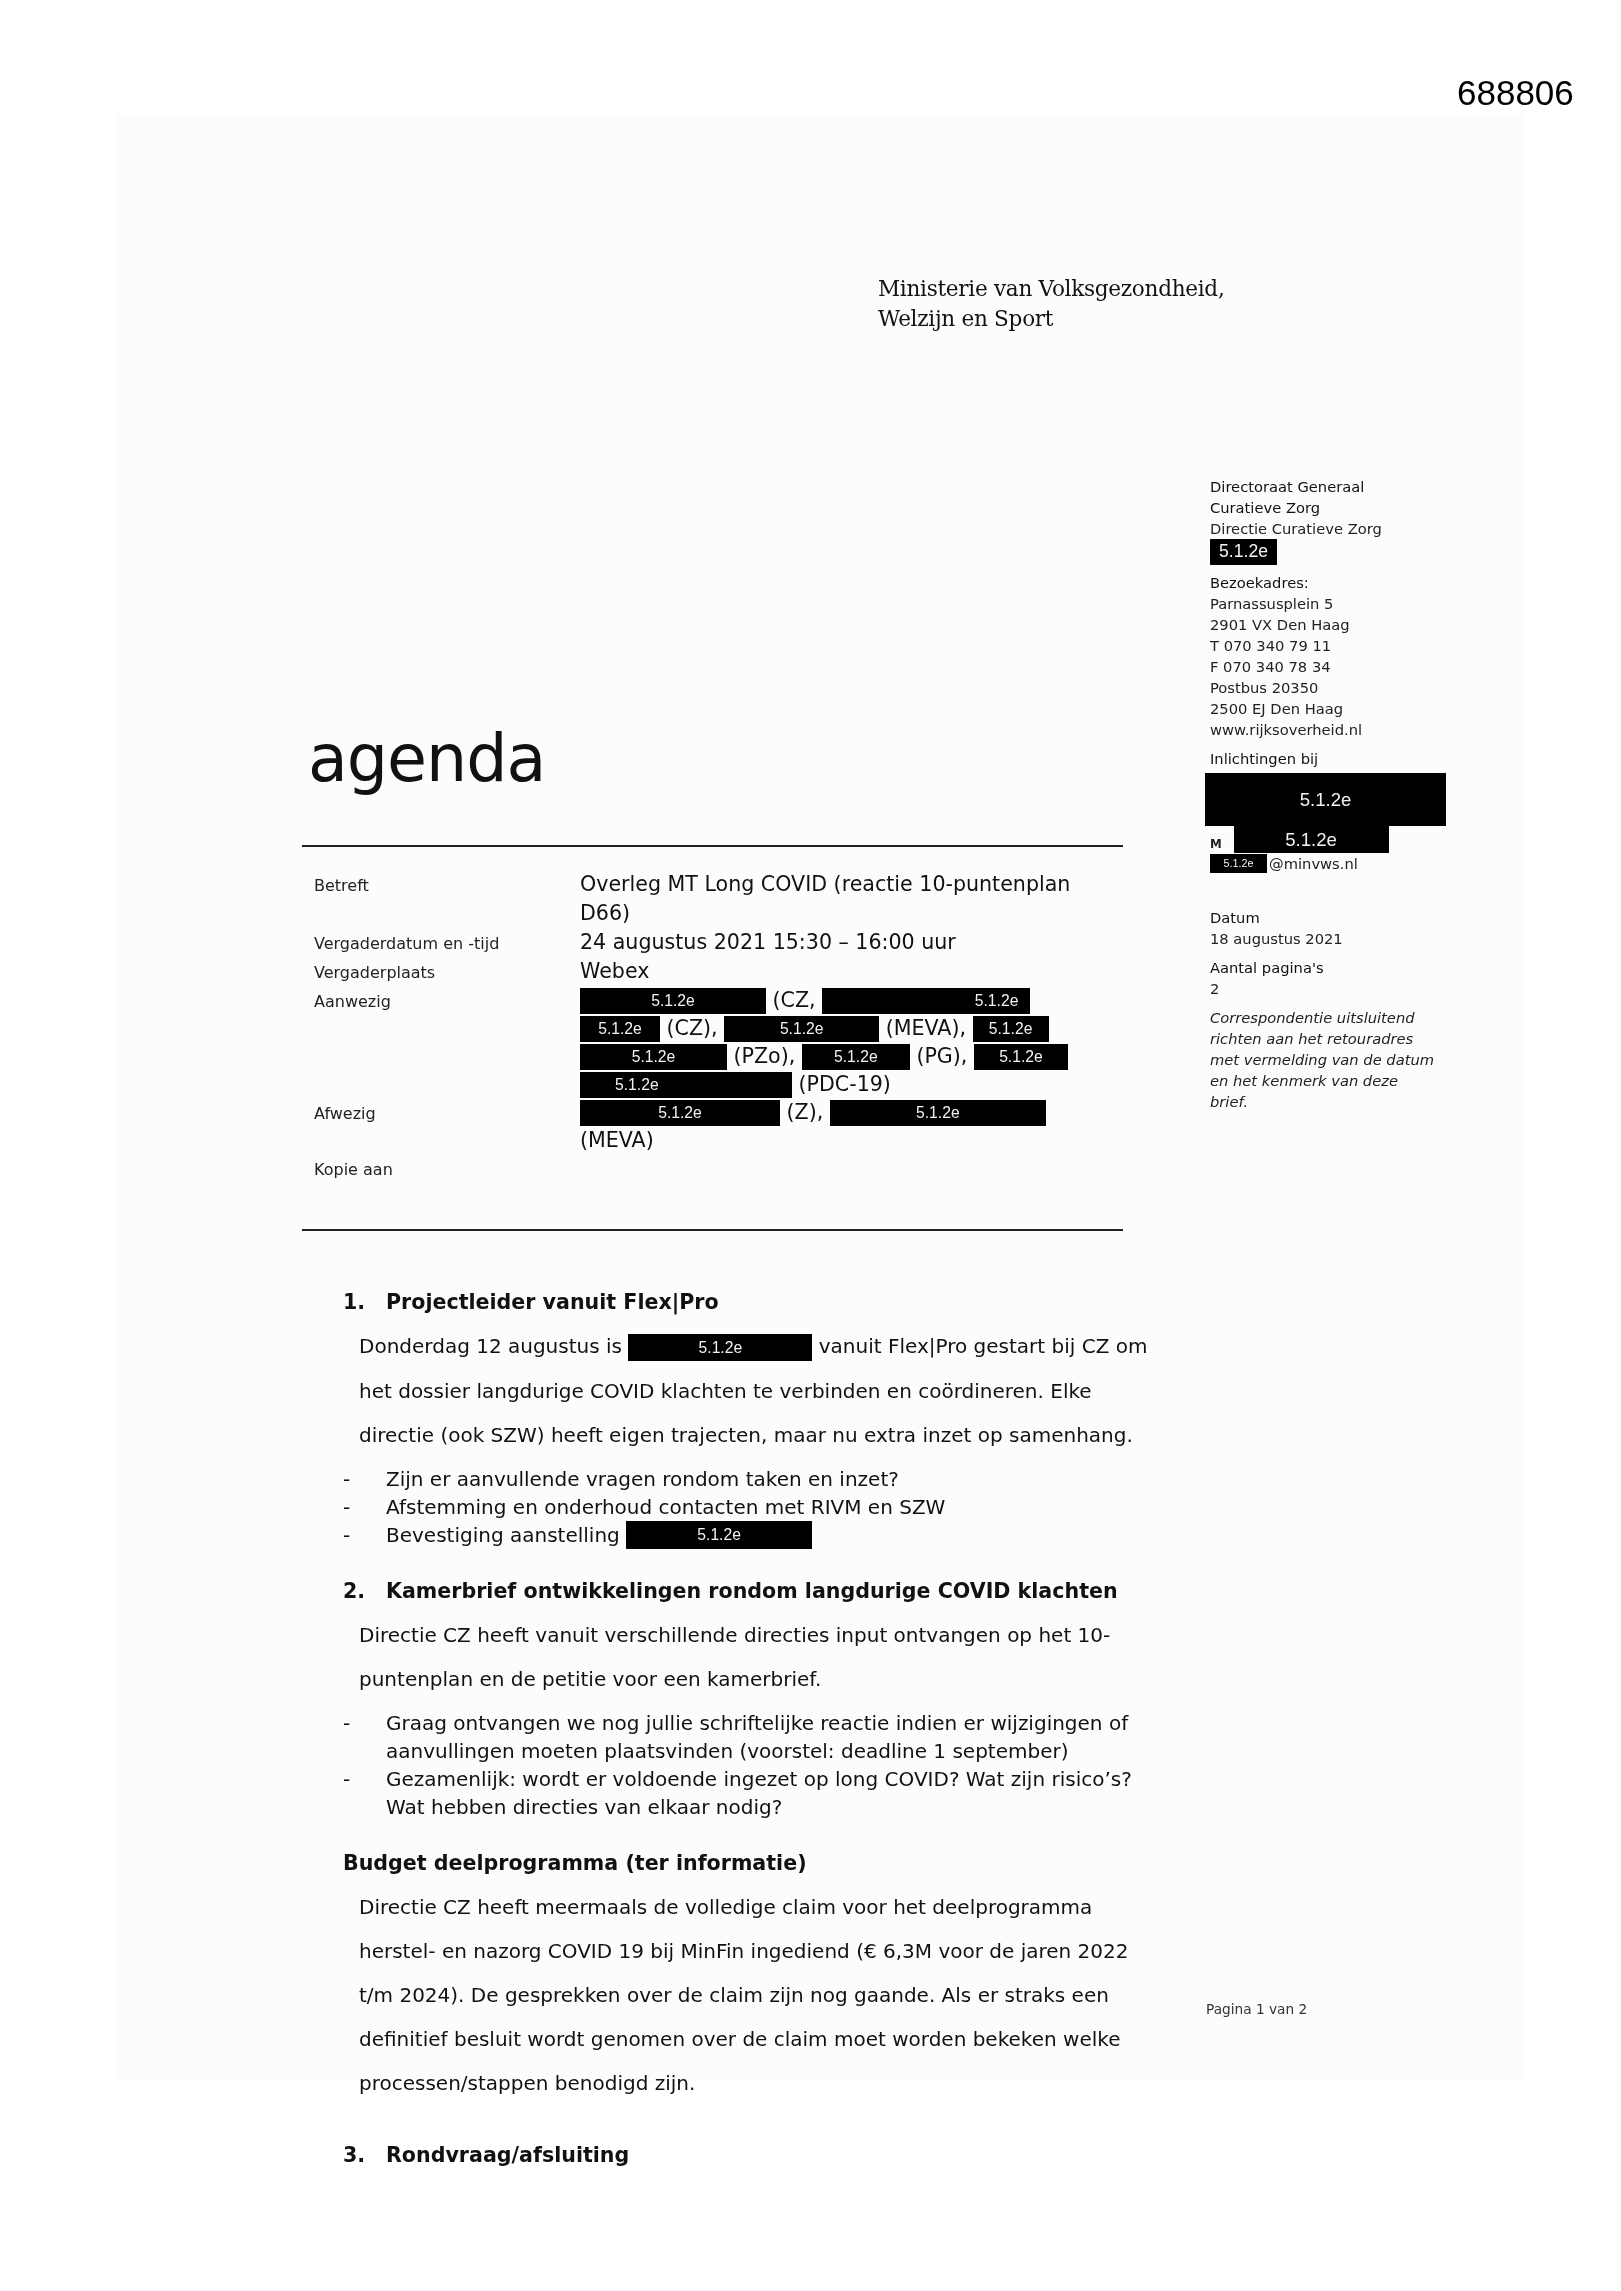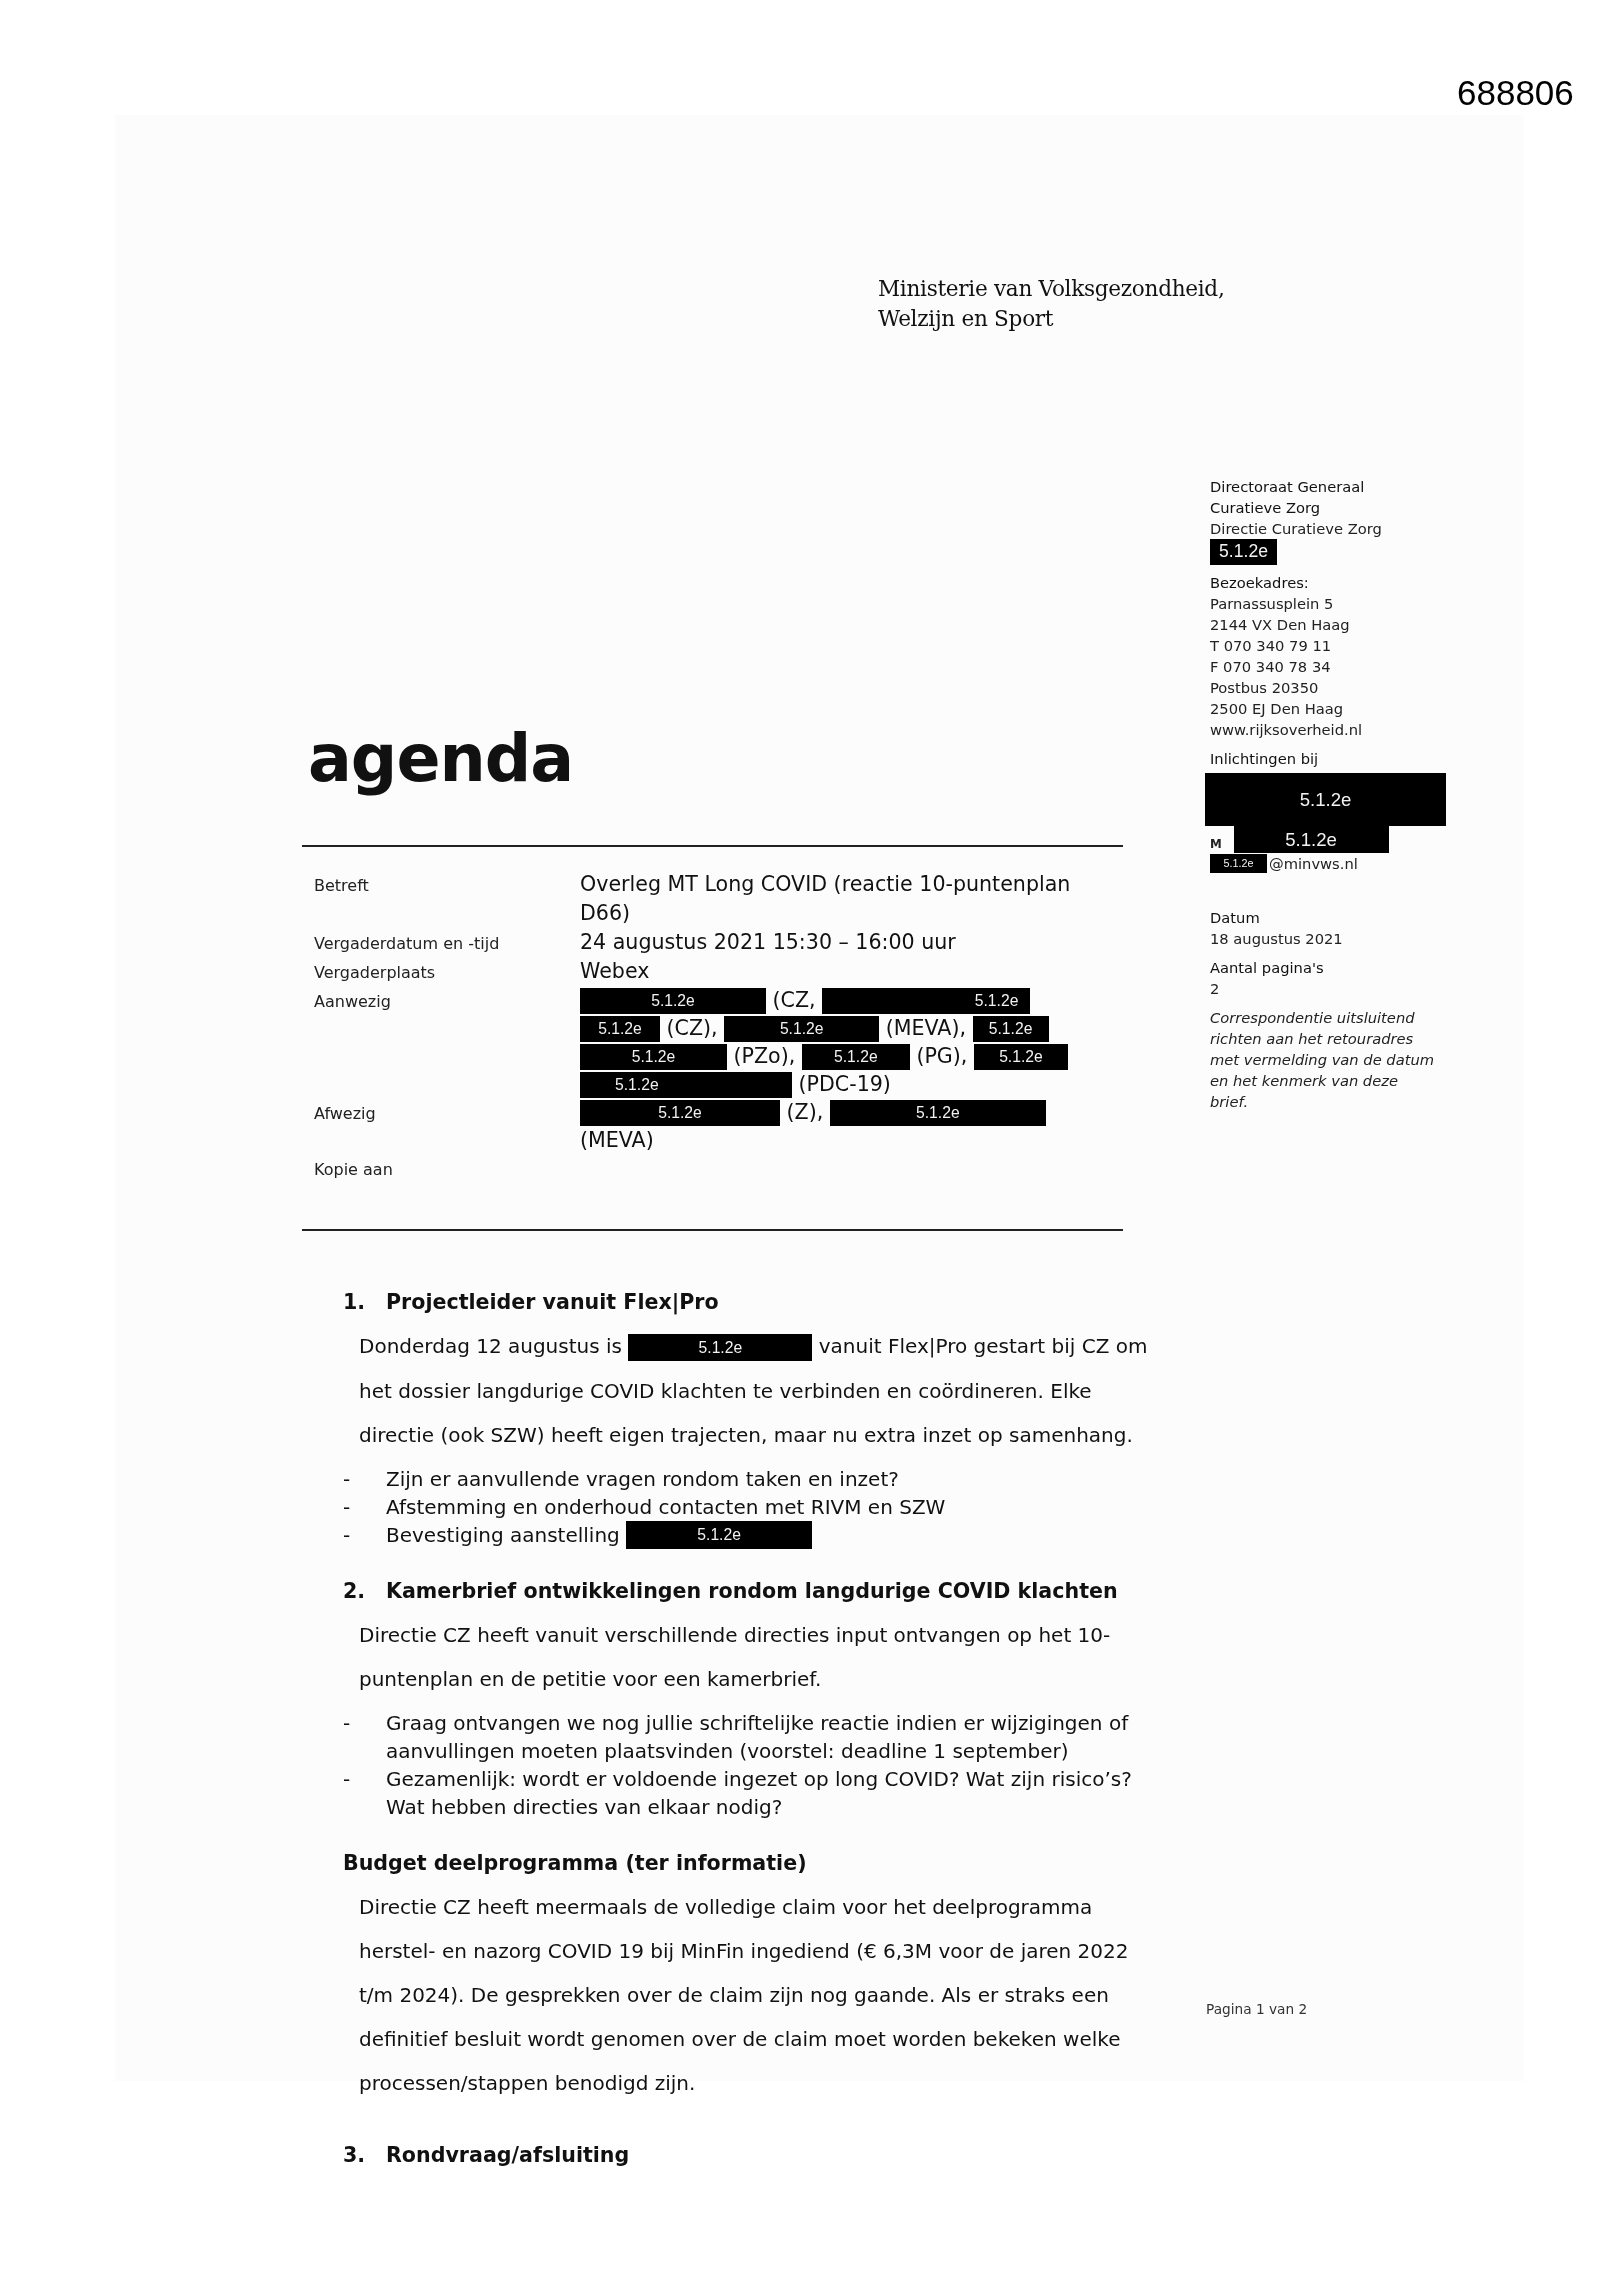--- a/index.html
+++ b/index.html
@@ -35,21 +35,21 @@
   .sidebar .r1 { width: 67px; height: 25.5px; font-size: 17.6px; line-height: 25.5px; }
   .inl-box { position: relative; height: 84px; }
   .inl-box .big { position: absolute; left: -4.9px; top: 3.9px; width: 241px; height: 53px; font-size: 18.6px; line-height: 53px; }
   .inl-box .m { position: absolute; left: 0; top: 65px; font-size: 11.8px; font-weight: bold; }
   .inl-box .med { position: absolute; left: 23.5px; top: 57px; width: 155px; height: 27.4px; font-size: 18.6px; line-height: 27.4px; }
   .email-row { display: flex; align-items: center; }
   .email-row .small { width: 57px; height: 19.6px; font-size: 10.8px; line-height: 19.6px; margin-right: 2px; }
   .sidebar .i { font-style: italic; }
   .title {
     position: absolute; left: 308px; top: 721px;
-    font-family: "DejaVu Sans", sans-serif; font-size: 65px; font-weight: 700; color: #111;
+    font-family: "DejaVu Sans", sans-serif; font-size: 65px; font-weight: 400; color: #111;
     letter-spacing: -1px;
   }
   .hr { position: absolute; left: 302px; width: 821px; height: 2px; background: #222; }
   .meta { position: absolute; left: 314px; top: 870px; width: 804px; }
   .meta-row { display: flex; }
   .meta-label { width: 266px; font-size: 16px; line-height: 19.6px; color: #222; padding-top: 5.9px; }
   .meta-val { flex: 1; font-size: 20.6px; line-height: 29px; color: #111; }
   .meta-val .redact { height: 25.5px; font-size: 15.7px; line-height: 25.5px; }
   .meta-val .line { height: 28px; white-space: nowrap; }
   .body-text {
@@ -80,21 +80,21 @@
 </div>
 
 <div class="sidebar">
   <div class="b">Directoraat Generaal</div>
   <div class="b">Curatieve Zorg</div>
   <div>Directie Curatieve Zorg</div>
   <div><span class="redact r1">5.1.2e</span></div>
   <div class="gap"></div>
   <div class="b">Bezoekadres:</div>
   <div>Parnassusplein 5</div>
-  <div>2144 VX  Den Haag</div>
+  <div>2901 VX  Den Haag</div>
   <div>T  070 340 79 11</div>
   <div>F  070 340 78 34</div>
   <div>Postbus 20350</div>
   <div>2500 EJ  Den Haag</div>
   <div>www.rijksoverheid.nl</div>
   <div class="gap"></div>
   <div class="b">Inlichtingen bij</div>
   <div class="inl-box">
     <span class="redact big">5.1.2e</span>
     <span class="m">M</span>

